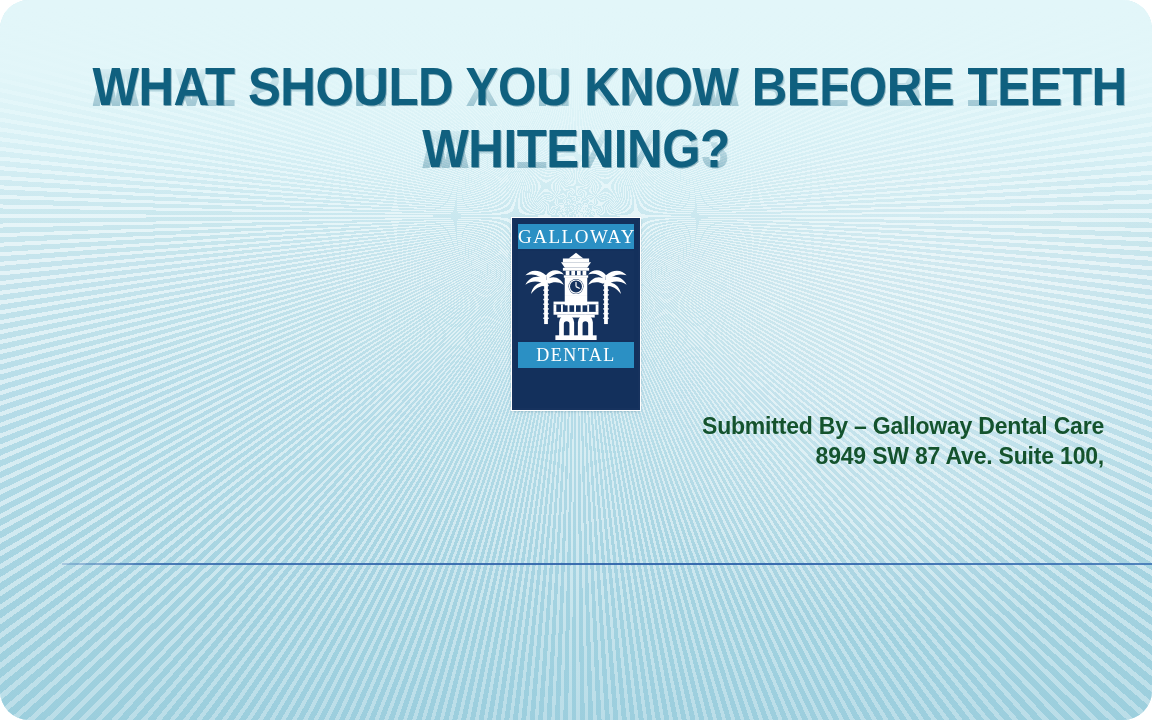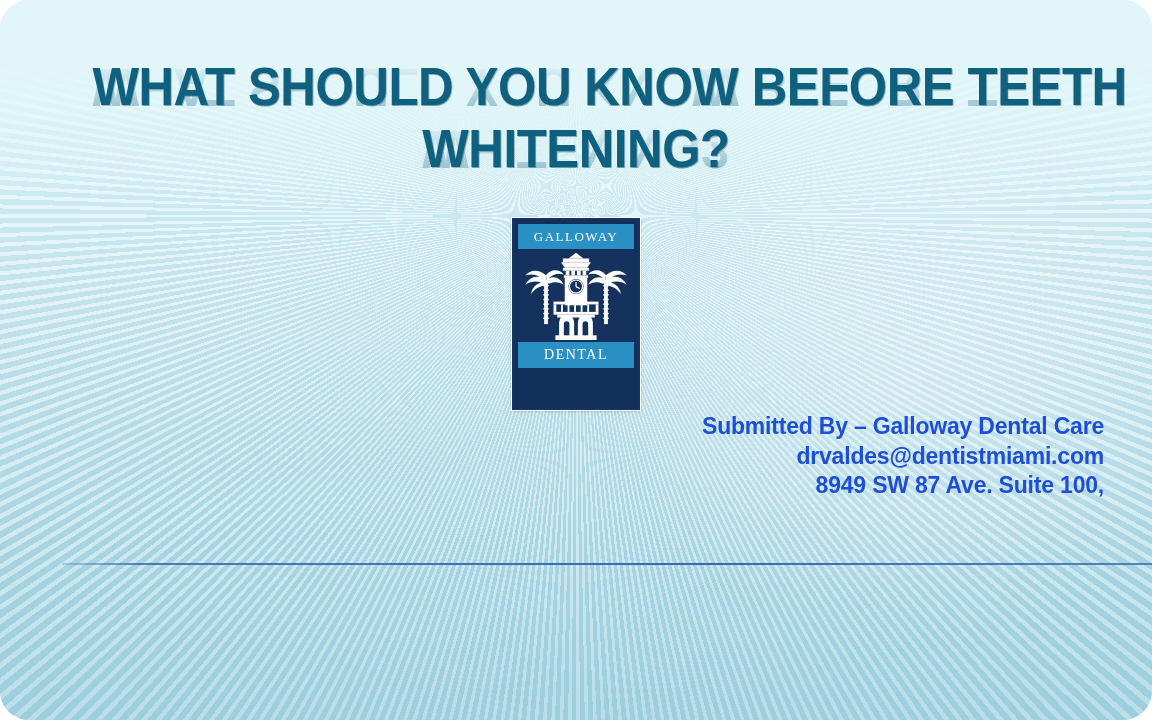--- a/index.html
+++ b/index.html
@@ -149,27 +149,27 @@
     background: #2b90c4;
     color: #ffffff;
     font-family: "Liberation Serif", serif;
     text-align: center;
     letter-spacing: 1.5px;
   }
   .logo-band-galloway {
     top: 4px;
     height: 25px;
     line-height: 25px;
-    font-size: 13px;
+    font-size: 19px;
   }
   .logo-band-dental {
     bottom: 40px;
     height: 26px;
     line-height: 26px;
-    font-size: 14px;
+    font-size: 18px;
   }
   .logo-care {
     position: absolute;
     left: 4px;
     right: 4px;
     bottom: 4px;
     height: 32px;
     line-height: 32px;
     text-align: center;
     color: #ffffff;
@@ -188,21 +188,21 @@
   }
   .logo-art svg { display: block; width: 100%; height: 100%; }
 
   
   .contact {
     position: absolute;
     right: 48px;
     top: 412px;
     width: 560px;
     text-align: right;
-    color: #1d4ed8;
+    color: #14532d;
     font-family: "Liberation Sans", sans-serif;
     font-size: 23px;
     line-height: 29.5px;
     font-weight: bold;
     letter-spacing: -0.2px;
   }
   .contact div { white-space: nowrap; }
 
   
   .rule {
@@ -313,19 +313,18 @@
           <line x1="60" y1="38" x2="64" y2="40" stroke="#ffffff" stroke-width="1.3"></line>
         </g>
       </svg>
     </div>
 
     <div class="logo-band logo-band-dental">DENTAL</div>
   </div>
 
   <div class="contact">
     <div>Submitted By – Galloway Dental Care</div>
-    <div>drvaldes@dentistmiami.com</div>
     <div>8949 SW 87 Ave. Suite 100,</div>
   </div>
 
   <div class="rule"></div>
 
 </div>
 
 </body></html>

